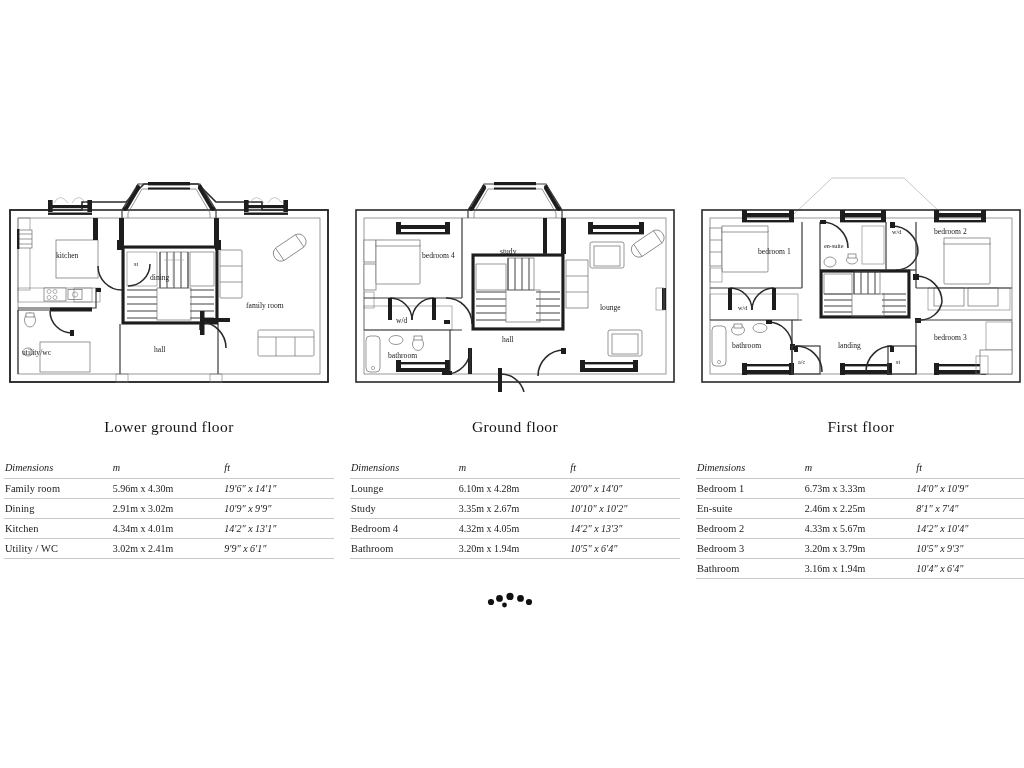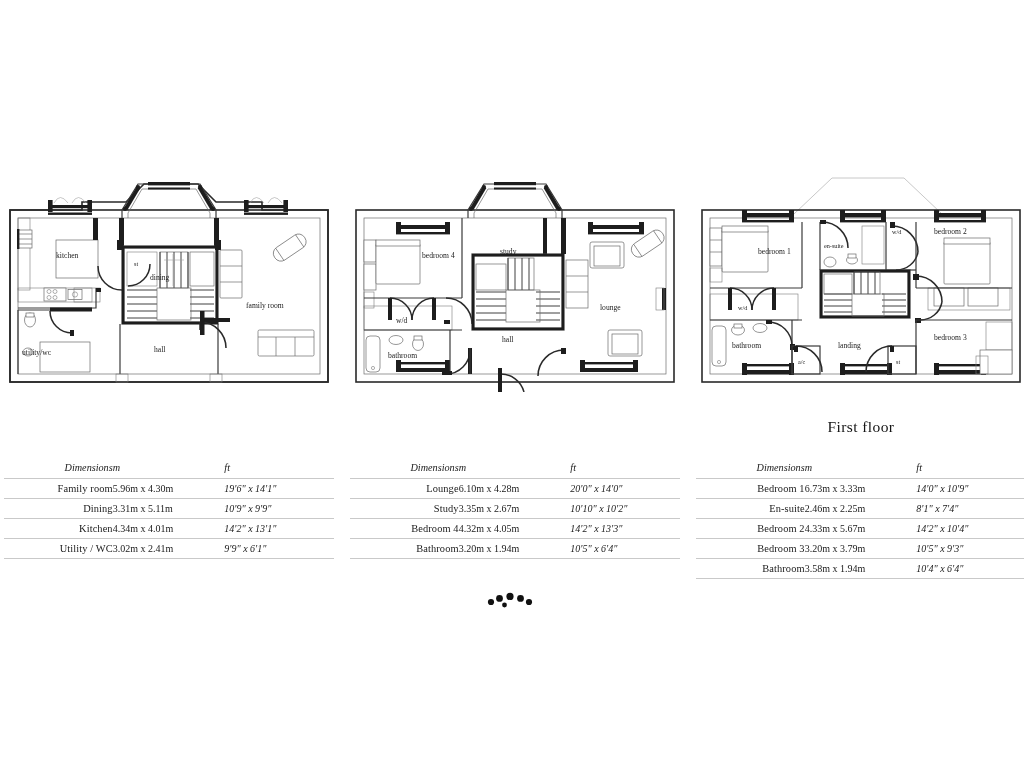--- a/index.html
+++ b/index.html
@@ -71,21 +71,21 @@
     font-weight: normal;
     white-space: nowrap;
     vertical-align: bottom;
   }
   table.dims th {
     font-style: italic;
     font-size: 10.2px;
     color: #202020;
     padding-bottom: 5px;
   }
-  table.dims .col-room { width: 108px; padding-left: 1px; text-align: right; }
+  table.dims .col-room { width: 108px; padding-left: 1px; }
   table.dims .col-m    { width: 112px; }
   table.dims .col-ft   { width: 110px; font-style: italic; }
   table.dims td.col-room { letter-spacing: 0.1px; }
   table.dims td.col-m,
   table.dims td.col-ft { font-size: 10px; }
 
   .logo-dots {
     position: absolute;
     left: 487px;
     top: 588px;
@@ -578,39 +578,41 @@
         <text class="rm-label" x="36" y="178">bathroom</text>
         <text class="rm-label" x="142" y="178">landing</text>
         <text class="rm-label sm" x="42" y="140">w/d</text>
         <text class="rm-label sm" x="196" y="64">w/d</text>
         <text class="rm-label sm" x="102" y="194">a/c</text>
         <text class="rm-label sm" x="200" y="194">st</text>
       </svg>
     </div>
   </div>
 
+  <div class="floor-title c1">Lower ground floor</div>
+  <div class="floor-title c2">Ground floor</div>
   <div class="floor-title c3">First floor</div>
 
   <table class="dims c1">
     <thead>
       <tr>
         <th class="col-room">Dimensions</th>
         <th class="col-m">m</th>
         <th class="col-ft">ft</th>
       </tr>
     </thead>
     <tbody>
       <tr>
         <td class="col-room">Family room</td>
         <td class="col-m">5.96m x 4.30m</td>
         <td class="col-ft">19'6" x 14'1"</td>
       </tr>
       <tr>
         <td class="col-room">Dining</td>
-        <td class="col-m">3.31m x 5.11m</td>
+        <td class="col-m">2.91m x 3.02m</td>
         <td class="col-ft">10'9" x 9'9"</td>
       </tr>
       <tr>
         <td class="col-room">Kitchen</td>
         <td class="col-m">4.34m x 4.01m</td>
         <td class="col-ft">14'2" x 13'1"</td>
       </tr>
       <tr>
         <td class="col-room">Utility / WC</td>
         <td class="col-m">3.02m x 2.41m</td>
@@ -675,21 +677,21 @@
         <td class="col-m">4.33m x 5.67m</td>
         <td class="col-ft">14'2" x 10'4"</td>
       </tr>
       <tr>
         <td class="col-room">Bedroom 3</td>
         <td class="col-m">3.20m x 3.79m</td>
         <td class="col-ft">10'5" x 9'3"</td>
       </tr>
       <tr>
         <td class="col-room">Bathroom</td>
-        <td class="col-m">3.58m x 1.94m</td>
+        <td class="col-m">3.16m x 1.94m</td>
         <td class="col-ft">10'4" x 6'4"</td>
       </tr>
     </tbody>
   </table>
 
   <div class="logo-dots">
     <svg width="50" height="20" viewBox="0 0 50 20" xmlns="http://www.w3.org/2000/svg">
       <circle cx="4" cy="14" r="3.1" fill="#111"></circle>
       <circle cx="12.5" cy="10.4" r="3.4" fill="#111"></circle>
       <circle cx="23" cy="8.4" r="3.6" fill="#111"></circle>

